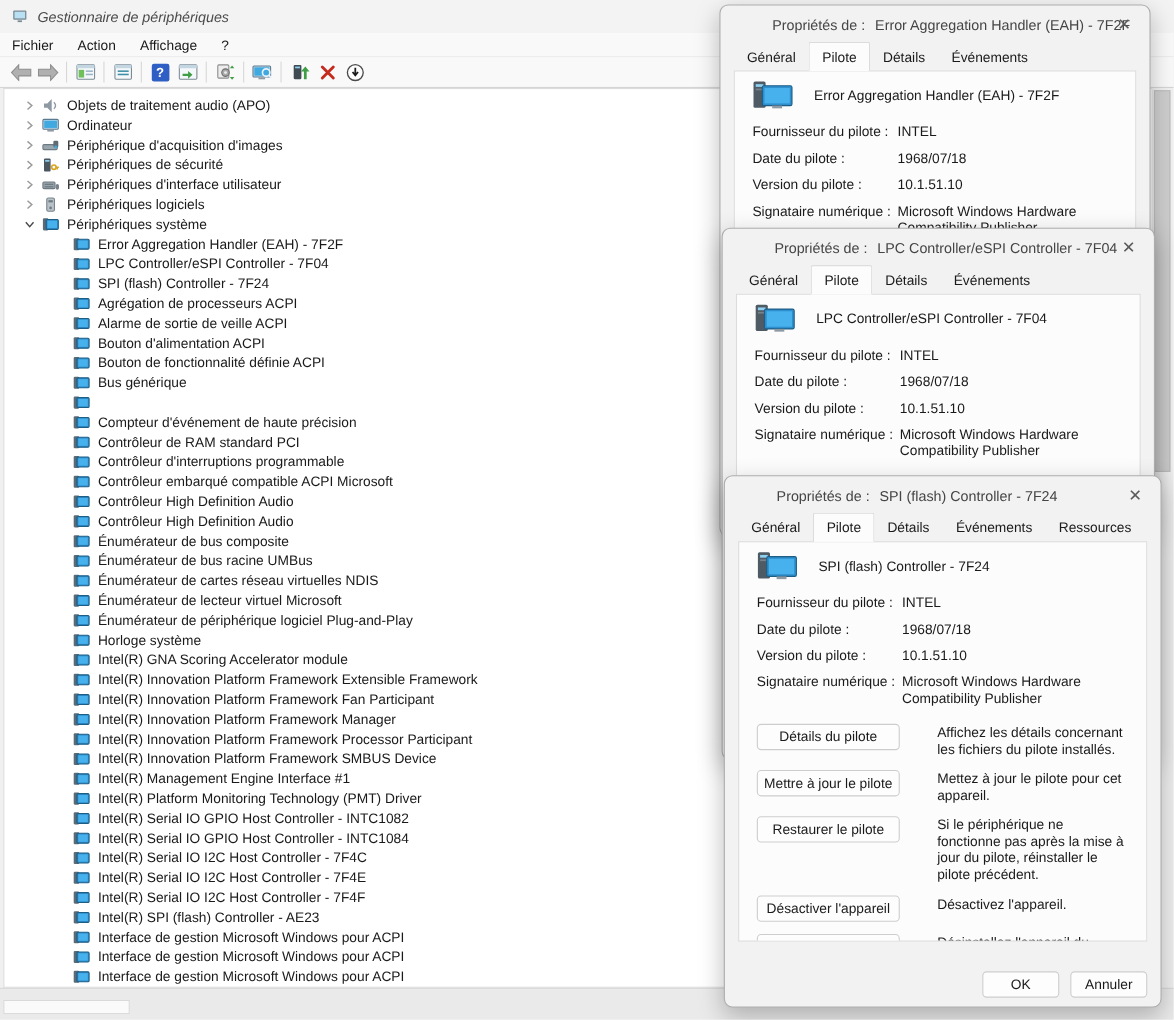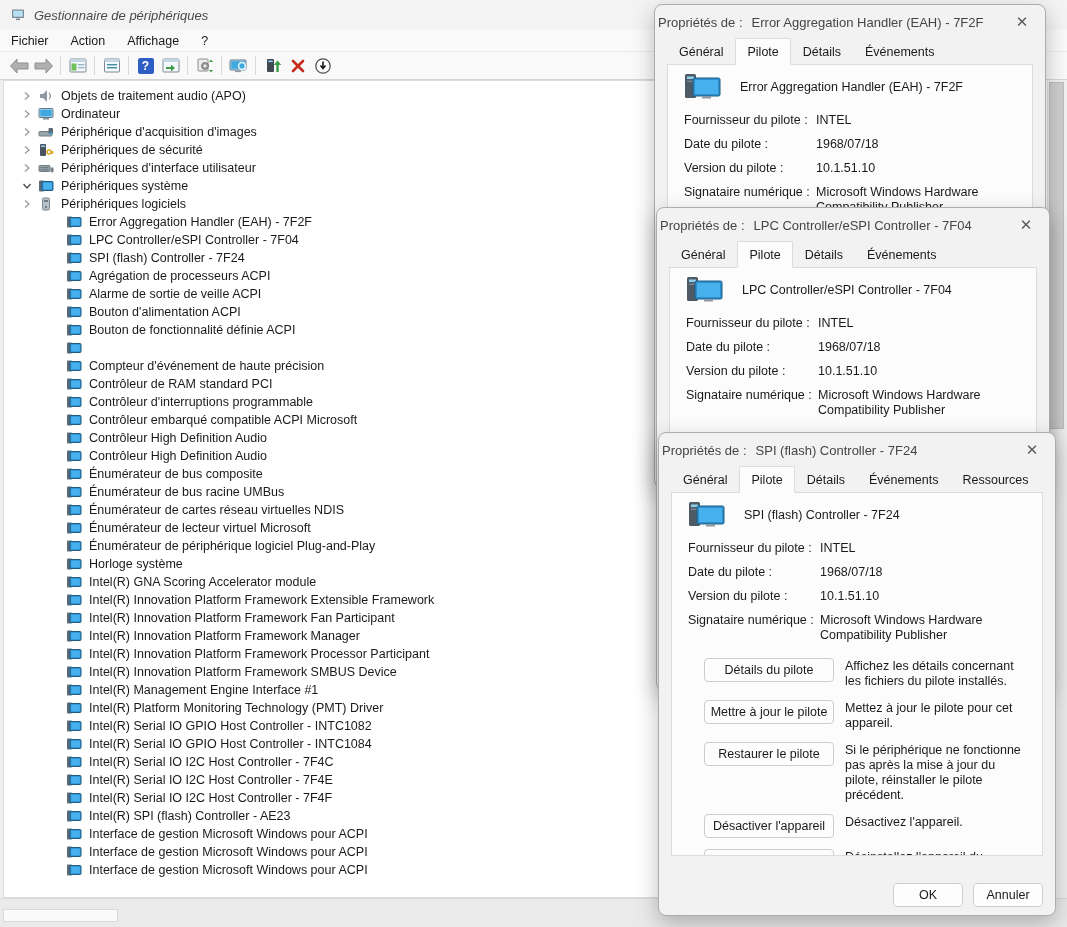--- a/index.html
+++ b/index.html
@@ -34,37 +34,37 @@
     border-left:1px solid #E3E3E3;box-sizing:border-box;}
   .vthumb{position:absolute;left:1px;top:1px;width:13px;height:345px;background:#CDCDCD;border:1px solid #BDBDBD;}
   .bottomstrip{position:absolute;left:0;top:898px;width:1067px;height:29px;background:#EAEAEA;border-top:1px solid #D9D9D9;box-sizing:border-box;}
   .hthumb{position:absolute;left:3px;top:10px;width:113px;height:11px;background:#FAFAFA;border:1px solid #D9D9D9;}
   
   .dlg{position:absolute;background:#F2F2F2;border:1px solid #ADADAD;border-radius:8px;
     box-shadow:0 8px 22px rgba(0,0,0,.25);box-sizing:border-box;overflow:hidden;}
   .dlg1{left:654px;top:4px;width:392px;height:484px;z-index:10;}
   .dlg2{left:656px;top:207px;width:394px;height:484px;z-index:20;}
   .dlg3{left:658px;top:432px;width:398px;height:484px;z-index:30;}
-  .dlg-title{height:34px;display:flex;align-items:center;padding:0 3px;color:#454545;font-size:13px;}
+  .dlg-title{height:34px;display:flex;align-items:center;padding:0 3px;color:#454545;font-size:13px;margin-left:44px;}
   .dlg-title .dname{margin-left:9px;}
   .dlg-close{position:absolute;top:7px;right:12px;width:22px;height:20px;display:flex;align-items:center;
     justify-content:center;font-size:15px;color:#5a5a5a;border-radius:4px;}
   .tabs{display:flex;padding-left:12px;position:relative;z-index:2;margin-bottom:-1px;height:26px;align-items:flex-end;}
   .tab{padding:4px 11px 5px;border:1px solid transparent;color:#1a1a1a;}
   .tabs .tab:nth-of-type(2){background:#FCFCFC;border-color:#DCDCDC #DCDCDC #FCFCFC #DCDCDC;
     padding-top:6px;border-radius:2px 2px 0 0;}
   .content-box{margin:0 12px;background:#FCFCFC;border:1px solid #DCDCDC;height:364px;box-sizing:border-box;overflow:hidden;}
   .device-row{display:flex;align-items:center;gap:18px;padding:6px 16px 4px;height:32px;}
   .device-row .devicon{width:38px;height:30px;flex:none;display:inline-flex;}
   .fields{padding:6px 16px 0 16px;}
   .frow{display:flex;margin-bottom:9px;line-height:15px;}
   .flabel{width:132px;flex:none;}
   .fval{width:230px;margin-left:0;}
   .btns{padding:6px 16px 0 16px;}
-  .brow{display:grid;grid-template-columns:130px 1fr;column-gap:11px;margin-bottom:11px;align-items:start;margin-left:16px;}
+  .brow{display:grid;grid-template-columns:130px 1fr;column-gap:34px;margin-bottom:11px;align-items:start;}
   .btn{height:24px;background:#FDFDFD;border:1px solid #CDCDCD;border-radius:4px;
     display:flex;align-items:center;justify-content:center;box-sizing:border-box;}
   .bdesc{line-height:15px;padding-top:1px;}
   .dlg-foot{position:absolute;right:12px;bottom:8px;display:flex;gap:10px;}
   .foot-btn{width:70px;height:24px;background:#FDFDFD;border:1px solid #CDCDCD;border-radius:4px;
     display:flex;align-items:center;justify-content:center;box-sizing:border-box;margin-top:44px;}
 </style>
 </head>
 <body>
 
@@ -242,47 +242,47 @@
           <rect x="2.5" y="6" width="8" height="1.2" fill="#6E7A82"></rect>
           <rect x="2.5" y="8.2" width="8" height="1.2" fill="#6E7A82"></rect>
           <rect x="12.6" y="6.2" width="3" height="5.2" rx="1.5" fill="#77828A"></rect>
         </svg>
       </span>
     <span class="tlabel">Périphériques d'interface utilisateur</span>
   </div>
   <div class="trow top">
     <span class="chev">
         <svg width="10" height="10" viewBox="0 0 10 10">
+          <path d="M3 1.5 L7 5 L3 8.5" stroke="#9B9B9B" stroke-width="1.3" fill="none"></path>
+        </svg>
+      </span>
+    <span class="ticon">
+        <svg width="16" height="14" viewBox="0 0 16 14">
+          <rect x="4.5" y="1" width="7" height="12" rx="1.4" fill="#B9C2C8" stroke="#79858D"></rect>
+          <rect x="6" y="3" width="4" height="2" fill="#6E7A82"></rect>
+          <circle cx="8" cy="10" r="1.2" fill="#6E7A82"></circle>
+        </svg>
+      </span>
+    <span class="tlabel">Périphériques logiciels</span>
+  </div>
+  <div class="trow top">
+    <span class="chev">
+        <svg width="10" height="10" viewBox="0 0 10 10">
           <path d="M1.5 3 L5 7 L8.5 3" stroke="#4a4a4a" stroke-width="1.3" fill="none"></path>
         </svg>
       </span>
     <span class="ticon">
         <svg width="16" height="14" viewBox="0 0 16 14">
           <rect x="1" y="1.5" width="5" height="11" rx="1" fill="#5A6B77"></rect>
           <rect x="4" y="2.5" width="11" height="9" rx="1" fill="#2F8FCC" stroke="#1C5E86"></rect>
           <rect x="5.2" y="3.7" width="8.6" height="6.6" fill="#47B1ED"></rect>
         </svg>
       </span>
     <span class="tlabel">Périphériques système</span>
   </div>
-  <div class="trow top">
-    <span class="chev">
-        <svg width="10" height="10" viewBox="0 0 10 10">
-          <path d="M3 1.5 L7 5 L3 8.5" stroke="#9B9B9B" stroke-width="1.3" fill="none"></path>
-        </svg>
-      </span>
-    <span class="ticon">
-        <svg width="16" height="14" viewBox="0 0 16 14">
-          <rect x="4.5" y="1" width="7" height="12" rx="1.4" fill="#B9C2C8" stroke="#79858D"></rect>
-          <rect x="6" y="3" width="4" height="2" fill="#6E7A82"></rect>
-          <circle cx="8" cy="10" r="1.2" fill="#6E7A82"></circle>
-        </svg>
-      </span>
-    <span class="tlabel">Périphériques logiciels</span>
-  </div>
   <div>
 
       <div class="trow child">
         <span class="ticon">
           <svg width="16" height="14" viewBox="0 0 16 14">
             <rect x="1" y="1.5" width="5" height="11" rx="1" fill="#5A6B77"></rect>
             <rect x="4" y="2.5" width="11" height="9" rx="1" fill="#2F8FCC" stroke="#1C5E86"></rect>
             <rect x="5.2" y="3.7" width="8.6" height="6.6" fill="#47B1ED"></rect>
           </svg>
         </span>
@@ -348,20 +348,30 @@
         <span class="ticon">
           <svg width="16" height="14" viewBox="0 0 16 14">
             <rect x="1" y="1.5" width="5" height="11" rx="1" fill="#5A6B77"></rect>
             <rect x="4" y="2.5" width="11" height="9" rx="1" fill="#2F8FCC" stroke="#1C5E86"></rect>
             <rect x="5.2" y="3.7" width="8.6" height="6.6" fill="#47B1ED"></rect>
           </svg>
         </span>
         <span class="tlabel">Bouton de fonctionnalité définie ACPI</span>
       </div>
 
+      <div class="trow child">
+        <span class="ticon">
+          <svg width="16" height="14" viewBox="0 0 16 14">
+            <rect x="1" y="1.5" width="5" height="11" rx="1" fill="#5A6B77"></rect>
+            <rect x="4" y="2.5" width="11" height="9" rx="1" fill="#2F8FCC" stroke="#1C5E86"></rect>
+            <rect x="5.2" y="3.7" width="8.6" height="6.6" fill="#47B1ED"></rect>
+          </svg>
+        </span>
+        <span class="tlabel">Bus générique</span>
+      </div>
 
       <div class="trow child">
         <span class="ticon">
           <svg width="16" height="14" viewBox="0 0 16 14">
             <rect x="1" y="1.5" width="5" height="11" rx="1" fill="#5A6B77"></rect>
             <rect x="4" y="2.5" width="11" height="9" rx="1" fill="#2F8FCC" stroke="#1C5E86"></rect>
             <rect x="5.2" y="3.7" width="8.6" height="6.6" fill="#47B1ED"></rect>
           </svg>
         </span>
       </div>

